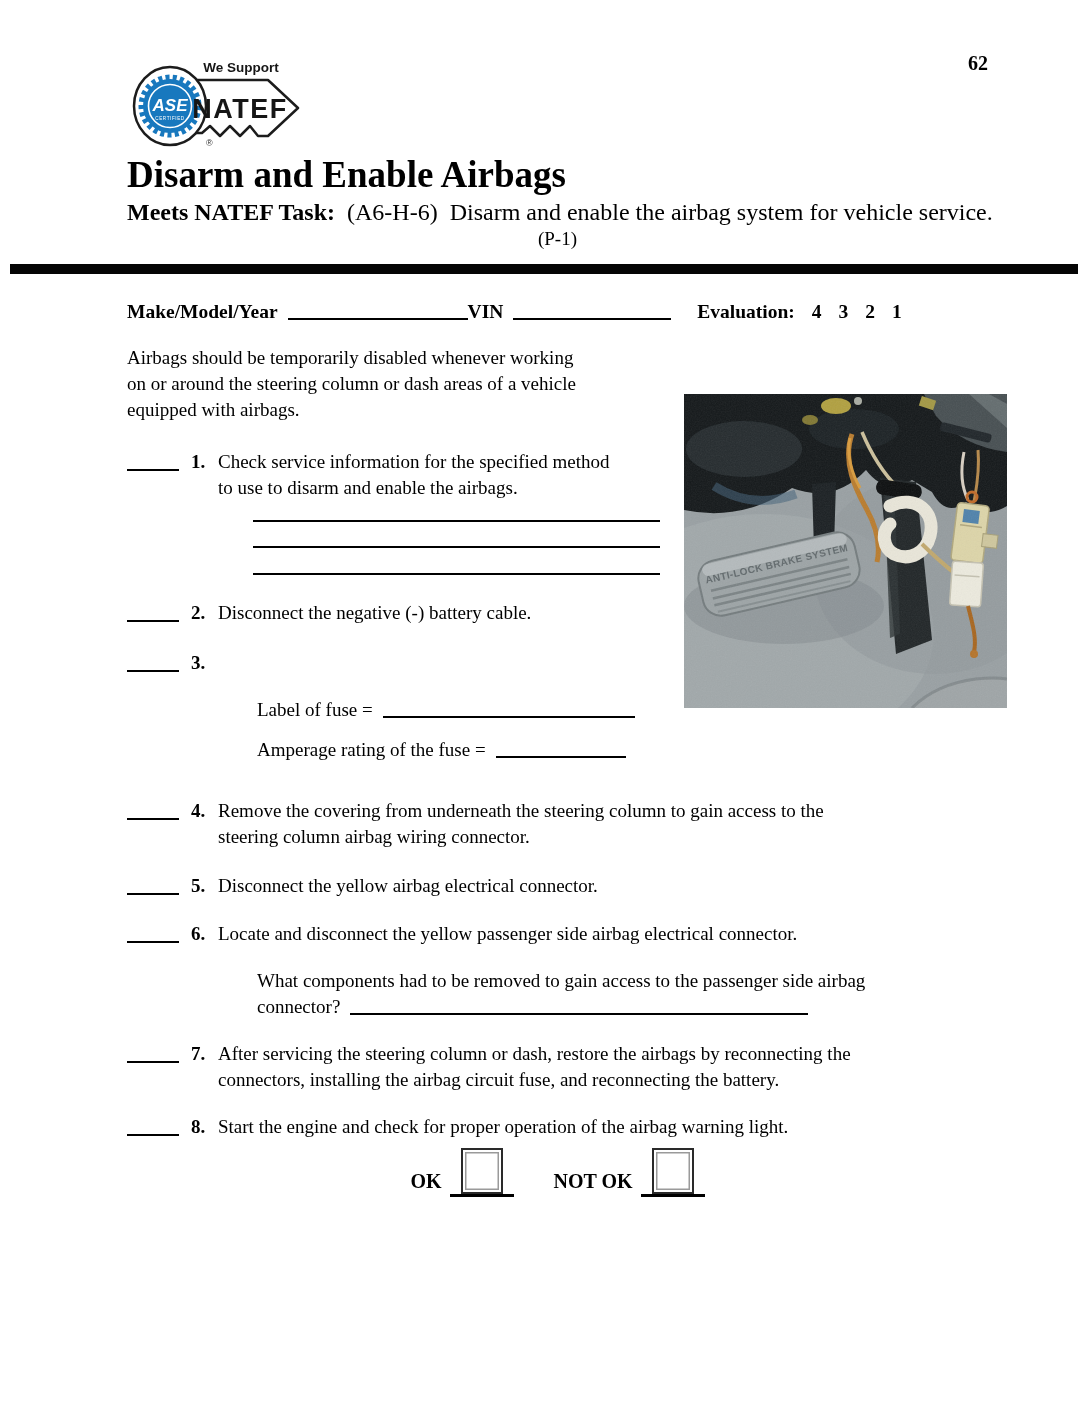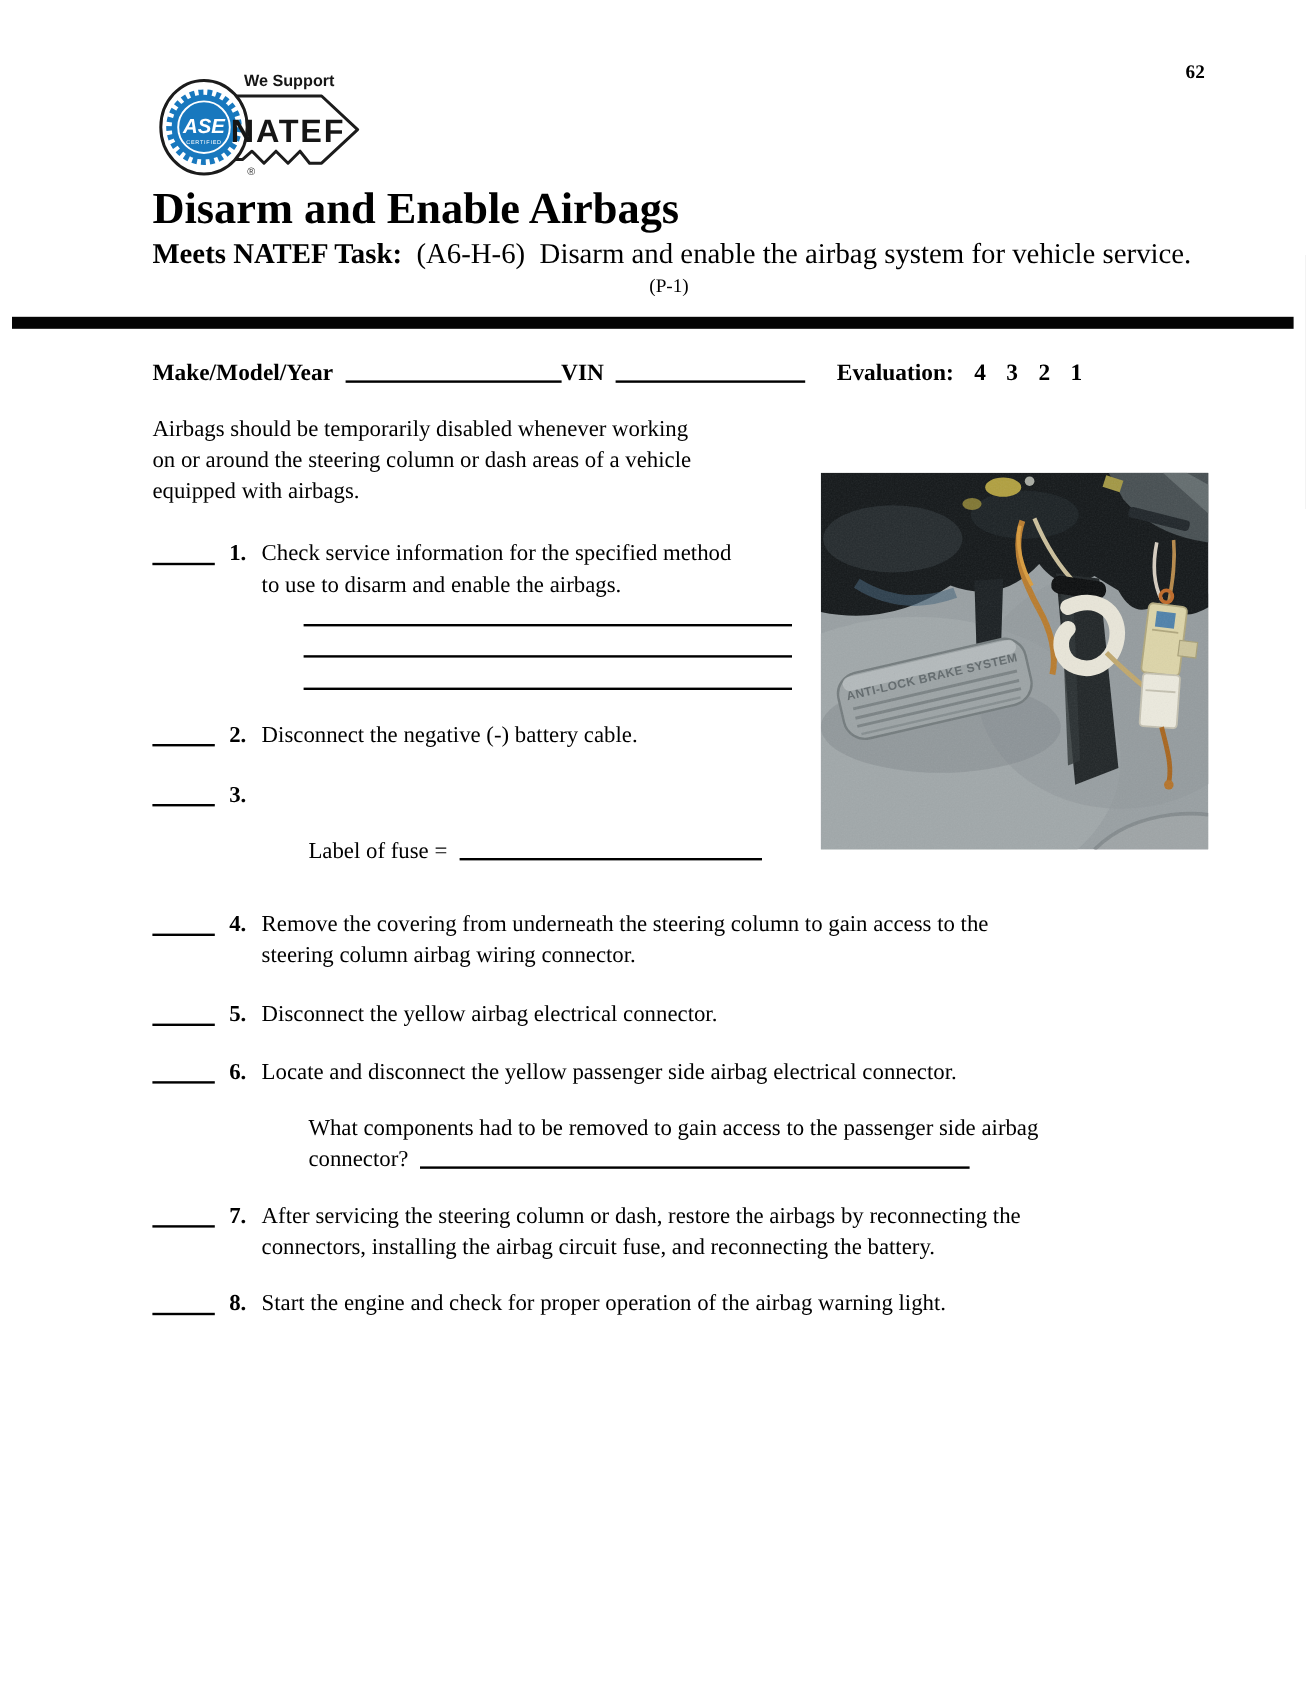--- a/index.html
+++ b/index.html
@@ -2,29 +2,29 @@
 <html><head>
 <meta charset="utf-8">
 <style>
   html,body{margin:0;padding:0;background:#e8e8e8;}
   .page{
     position:relative;width:1088px;height:1408px;margin:0 auto;background:#ffffff;
     font-family:"Liberation Serif","DejaVu Serif",serif;font-size:19px;color:#000;
     overflow:hidden;
   }
   .content{padding:0 100px 0 127px;}
-  .pagenum{position:absolute;left:988px;top:52px;font-weight:bold;font-size:16px;}
+  .pagenum{position:absolute;left:968px;top:52px;font-weight:bold;font-size:20px;}
   .logo{position:absolute;left:128px;top:56px;}
   .logo svg text{font-family:"Liberation Sans","DejaVu Sans",sans-serif;}
   .header-space{height:148px;}
   .title{margin:5px 0 0 0;text-align:left;font-size:37px;line-height:44px;font-weight:bold;}
   .subtitle{margin-top:2px;text-align:center;font-size:24px;line-height:27px;}
   .subtitle span{white-space:pre;}
   .b{font-weight:bold;}
-  .p1{text-align:center;font-size:16px;line-height:26px;}
+  .p1{text-align:center;font-size:19px;line-height:26px;}
   .bar{height:10px;background:#050505;margin:12px -90px 0 -117px;}
   .frow{line-height:24px;font-size:19.5px;}
   .frow1{margin-top:29px;}
   .frow2{margin-top:26px;}
   .blank{display:inline-block;border-bottom:2px solid #000;height:14px;margin-bottom:-2px;margin-left:10px;}
   .w322{width:322px;} .w118{width:118px;} .w105{width:105px;}
   .w180{width:180px;} .w158{width:158px;}
   .w252{width:252px;} .w130{width:130px;} .w455{width:455px;} .w458{width:458px;}
   .ml12{margin-left:12px;} .ml17{margin-left:17px;} .ml18{margin-left:18px;}
   .ml20{} .ml26{margin-left:26px;} .ml40{margin-left:40px;}
@@ -174,20 +174,23 @@
     </div>
 
     <div class="step s3">
       <span class="sblank"></span>
       <span class="snum">3.</span>
     </div>
 
     <div class="sub subfuse">
       <span class="lbl">Label of fuse =</span><span class="blank w252"></span>
     </div>
+    <div class="sub subamp">
+      <span class="lbl">Amperage rating of the fuse =</span><span class="blank w130"></span>
+    </div>
 
     <div class="step s4">
       <span class="sblank"></span>
       <span class="snum">4.</span>
       <span class="stext wtxt2">Remove the covering from underneath the steering column to gain access to the
 steering column airbag wiring connector.</span>
     </div>
 
     <div class="step s5">
       <span class="sblank"></span>
@@ -212,14 +215,17 @@
       <span class="stext wtxt2">After servicing the steering column or dash, restore the airbags by reconnecting the
 connectors, installing the airbag circuit fuse, and reconnecting the battery.</span>
     </div>
 
     <div class="step s8">
       <span class="sblank"></span>
       <span class="snum">8.</span>
       <span class="stext wtxt2">Start the engine and check for proper operation of the airbag warning light.</span>
     </div>
 
+    <div class="okrow">
+      <span class="b oklabel">OK</span><span class="seat"><span class="cbox"></span></span><span class="b oklabel ml40">NOT OK</span><span class="seat"><span class="cbox"></span></span>
+    </div>
   </div>
 </div>
 
 </body></html>

